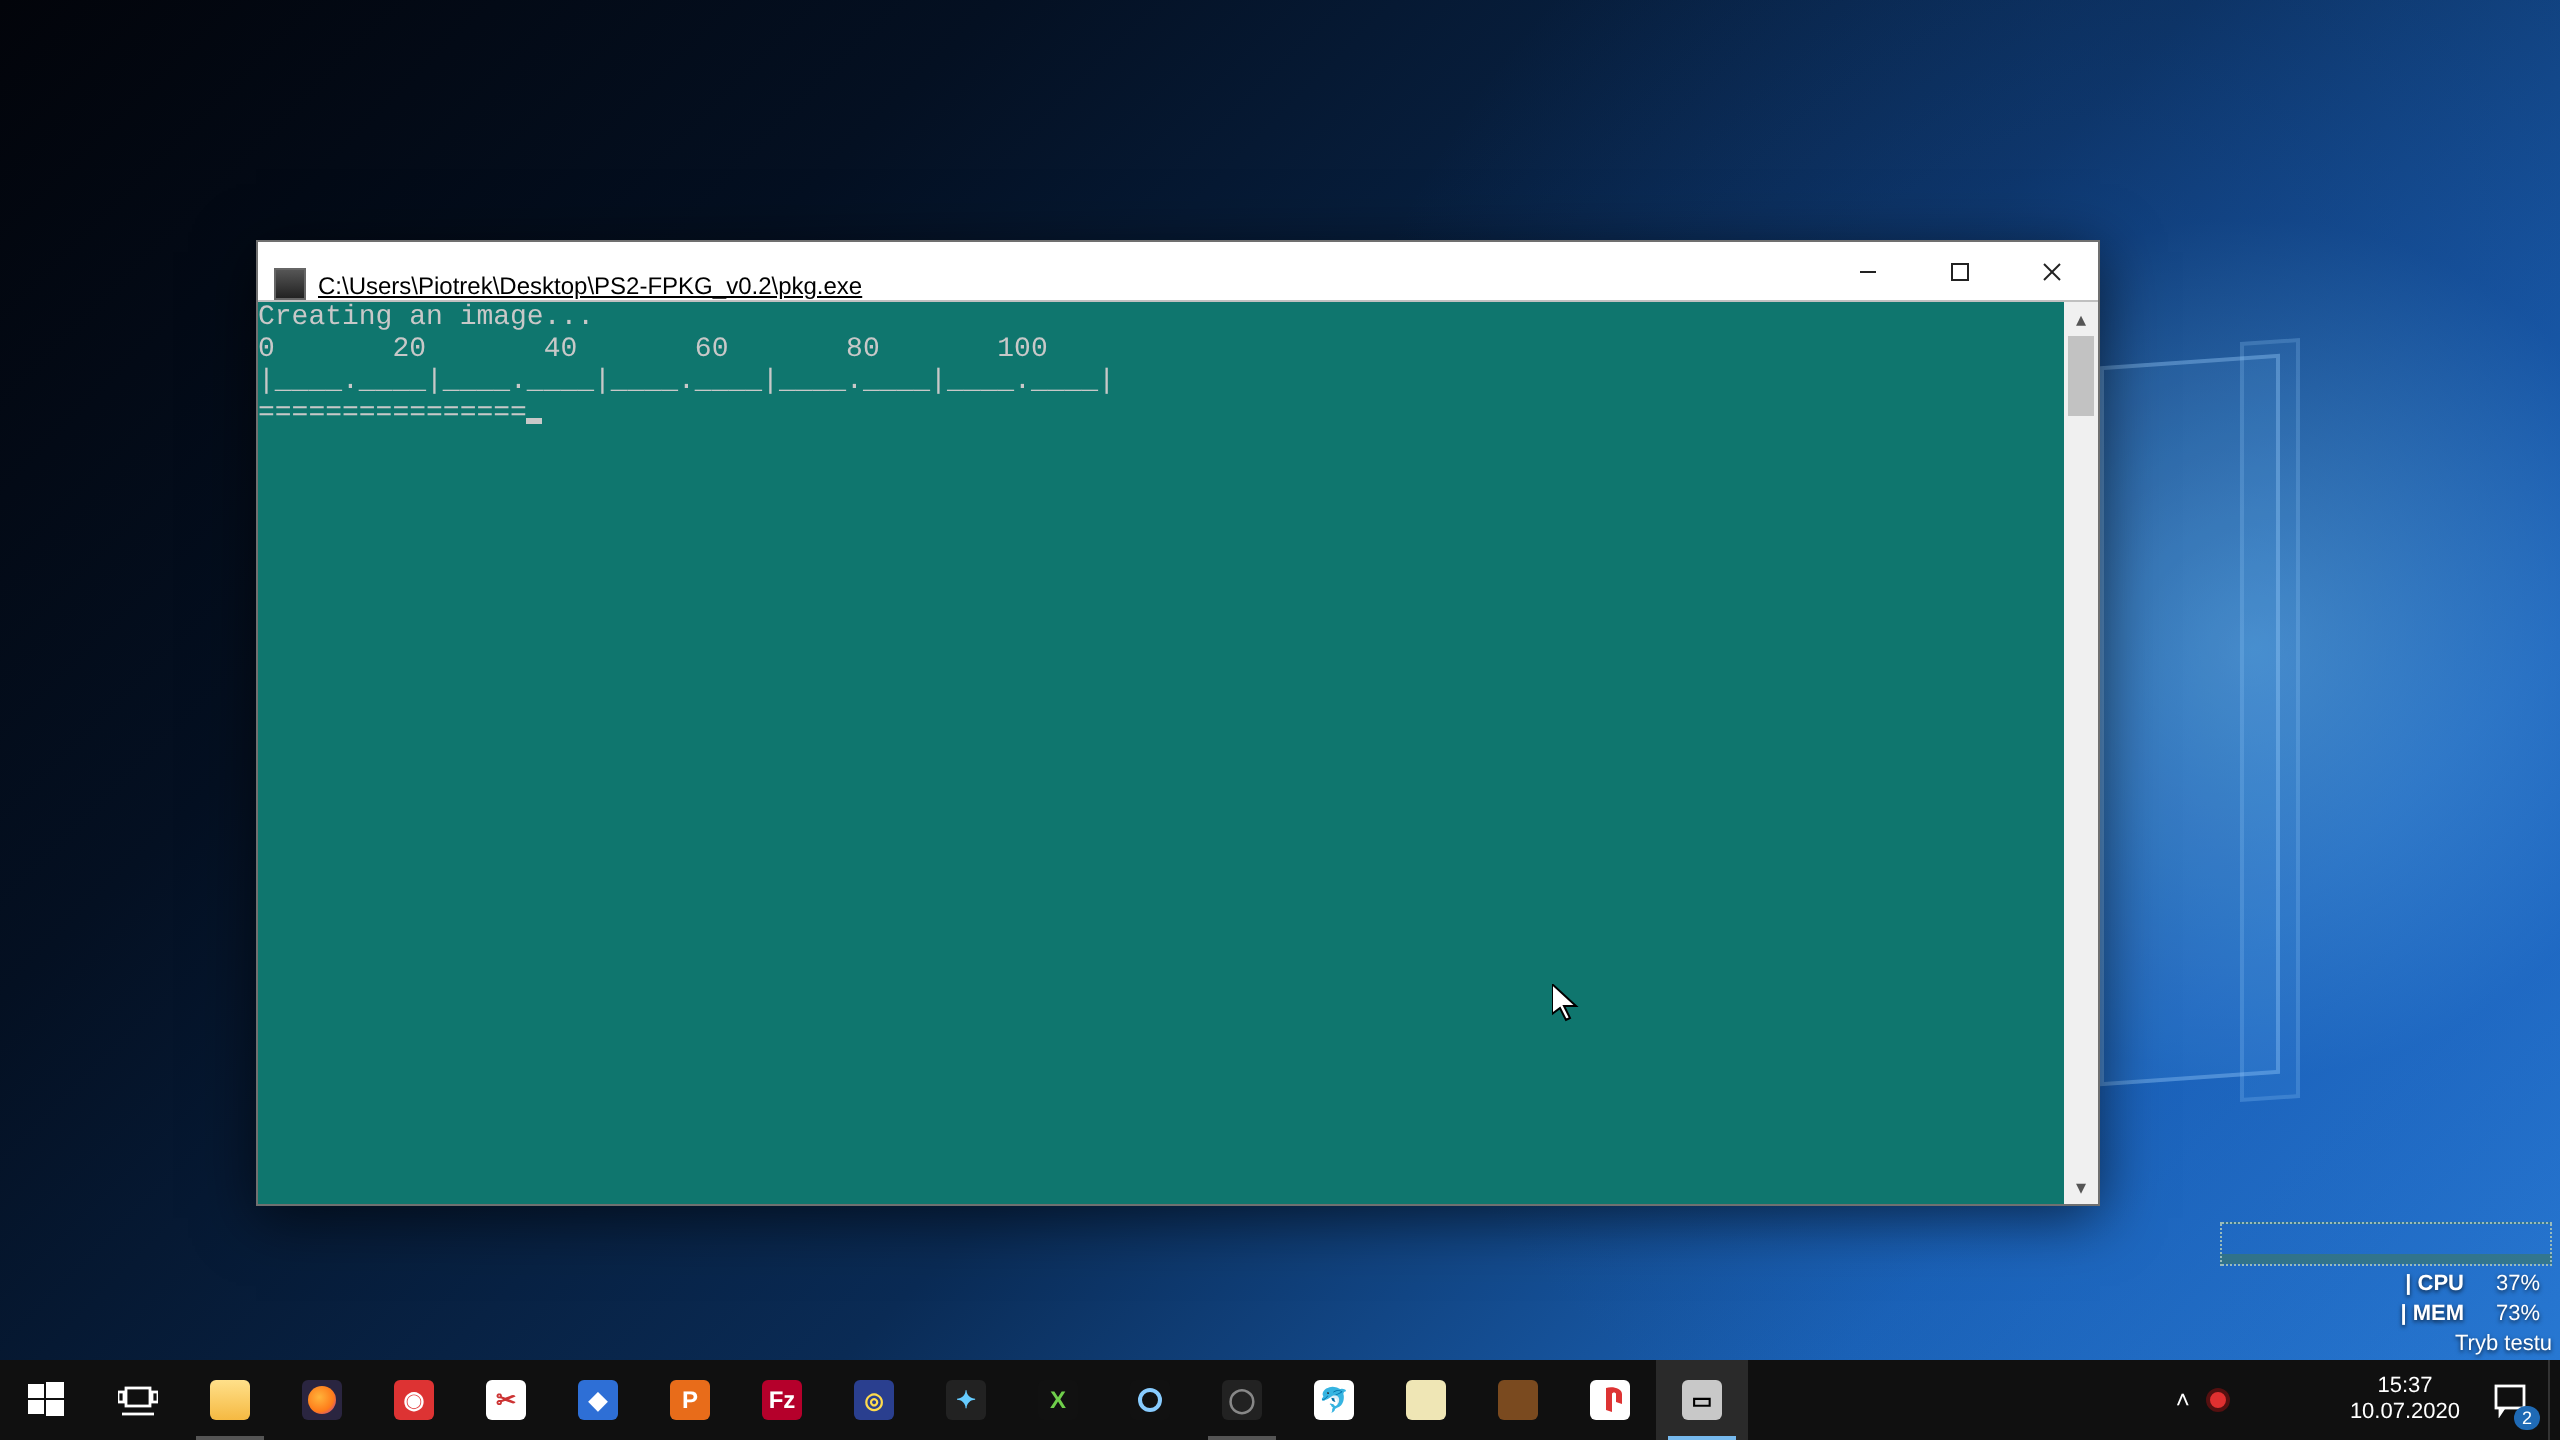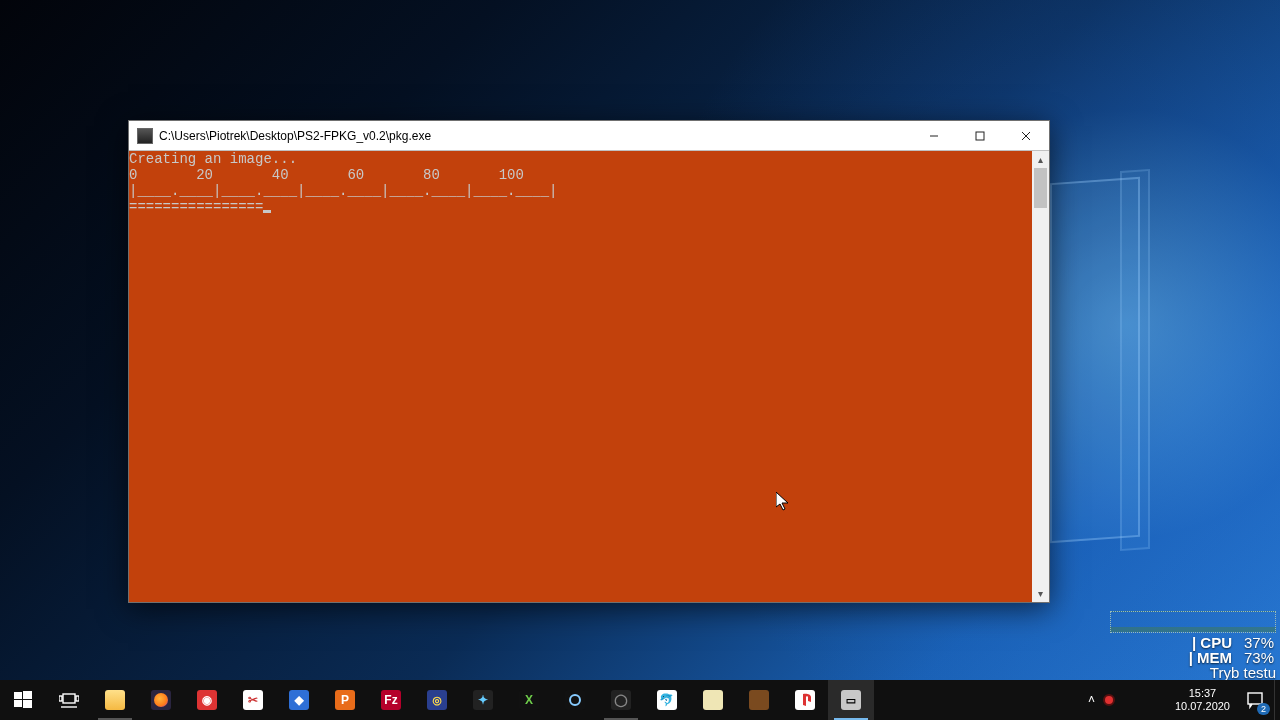--- a/index.html
+++ b/index.html
@@ -17,38 +17,39 @@
   .beam.b1 { right:140px; top:180px; width:90px; height:360px; }
   .beam.b2 { right:130px; top:170px; width:30px; height:380px; border-color:rgba(160,210,255,0.2); }
 
   
   .window {
     position:absolute; left:128px; top:120px; width:922px; height:483px;
     background:#000; border:1px solid #707070;
     box-shadow:0 6px 28px rgba(0,0,0,0.6);
   }
   .titlebar {
-    height:30px; background:#ffffff; display:flex; align-items:center;
+    height:30px; background:#ffffff; display:flex; align-items:flex-end;
     border-bottom:1px solid #c0c0c0;
+    text-decoration:underline;
   }
   .title-icon {
     width:16px; height:16px; margin:0 6px 0 8px;
     background:linear-gradient(#555,#222); border:1px solid #666;
   }
   .title-text { font-size:12px; color:#000; flex:1; white-space:nowrap; overflow:hidden; }
   .win-btns { display:flex; height:100%; }
   .win-btn {
     width:46px; height:100%; display:flex; align-items:center; justify-content:center;
     font-size:13px; color:#222;
   }
   .win-btn svg { stroke:#222; }
 
   .client {
     position:absolute; left:0; top:30px; right:17px; bottom:0;
-    background:#c2410c; color:#c8c8c8;
+    background:#0f766e; color:#c8c8c8;
     font-family:Consolas,"Courier New",monospace; font-size:14px; line-height:16px;
     padding:0 0 0 0; white-space:pre; overflow:hidden;
   }
   .client .cursor {
     display:inline-block; width:8px; height:3px; background:#c8c8c8;
     vertical-align:baseline; margin-left:0; position:relative; top:2px;
   }
 
   .scrollbar {
     position:absolute; right:0; top:30px; bottom:0; width:17px;
@@ -59,21 +60,21 @@
   .sb-thumb { position:absolute; left:2px; right:2px; top:0; height:40px; background:#c2c2c2; }
 
   
   .cursor-arrow {
     position:absolute; left:776px; top:492px; pointer-events:none;
   }
 
   
   .overlay {
     position:absolute; right:0; bottom:40px; width:170px;
-    color:#fff; font-size:15px; line-height:15px; text-align:right;
+    color:#fff; font-size:11px; line-height:15px; text-align:right;
     text-shadow:0 1px 2px rgba(0,0,0,0.7); padding-right:4px;
   }
   .overlay .graph {
     height:22px; border:1px dotted #9bb; margin-bottom:2px;
     background:linear-gradient(to top, rgba(60,120,100,0.6) 0 25%, transparent 25%);
   }
   .overlay .stat-row { display:flex; justify-content:flex-end; gap:10px; }
   .overlay .stat-label { font-weight:600; }
   .overlay .stat-val { width:34px; text-align:center; }
 

